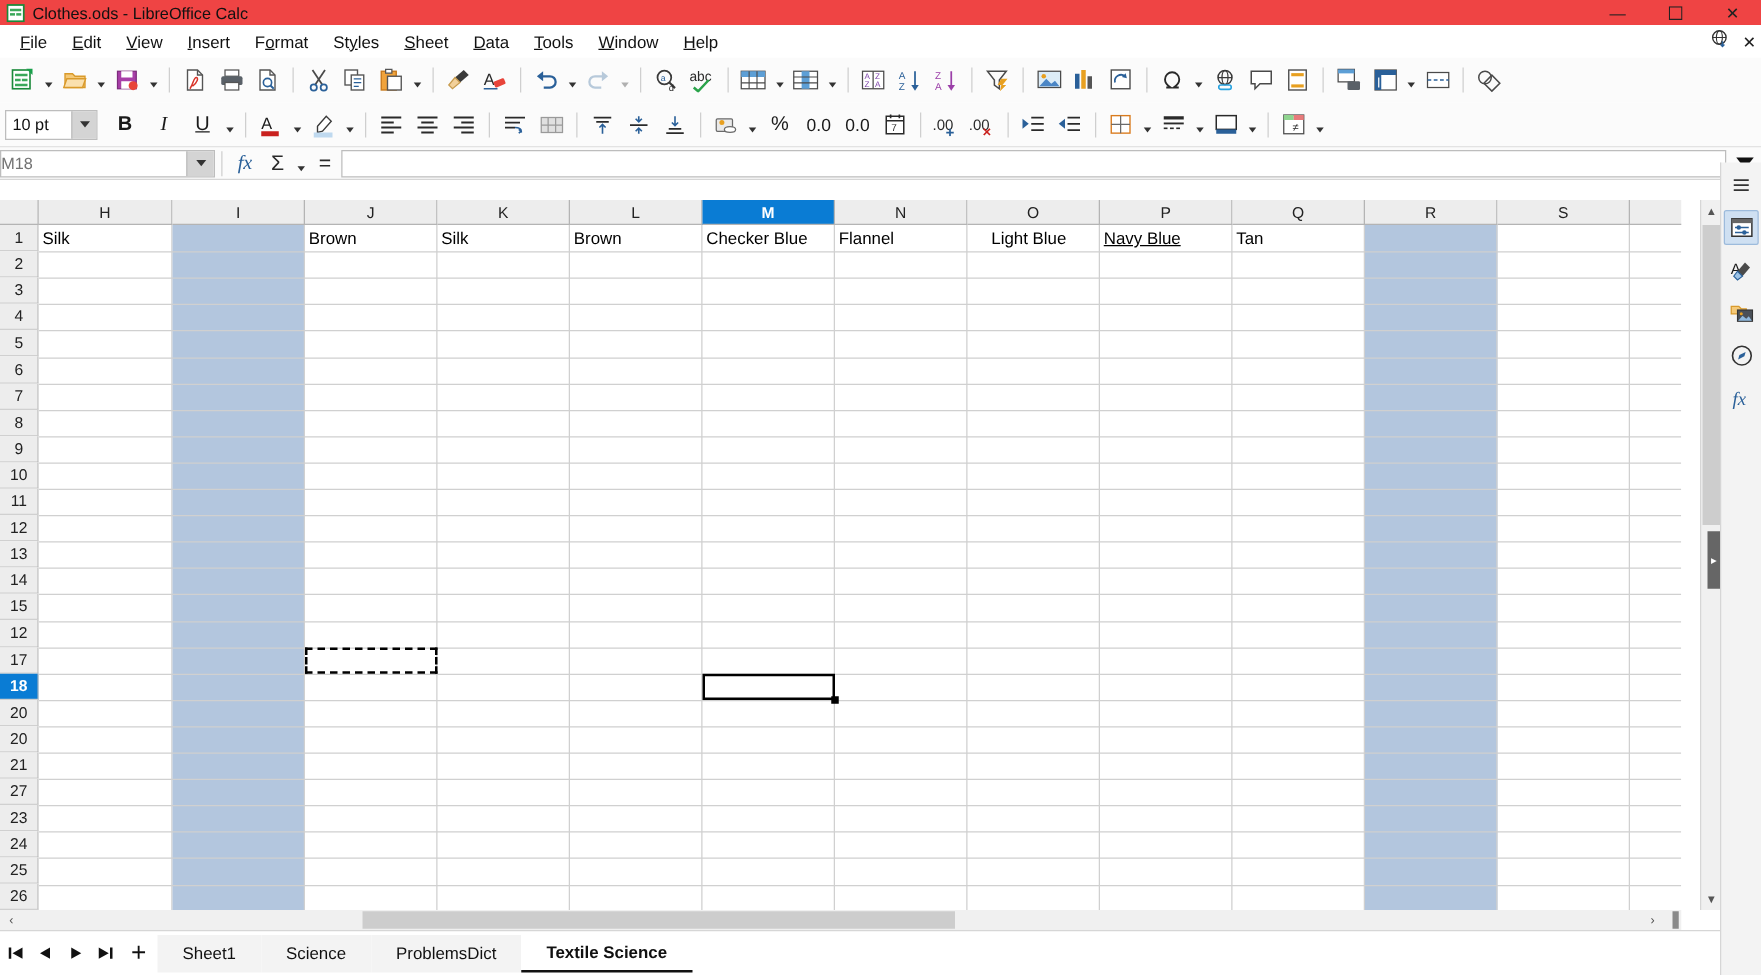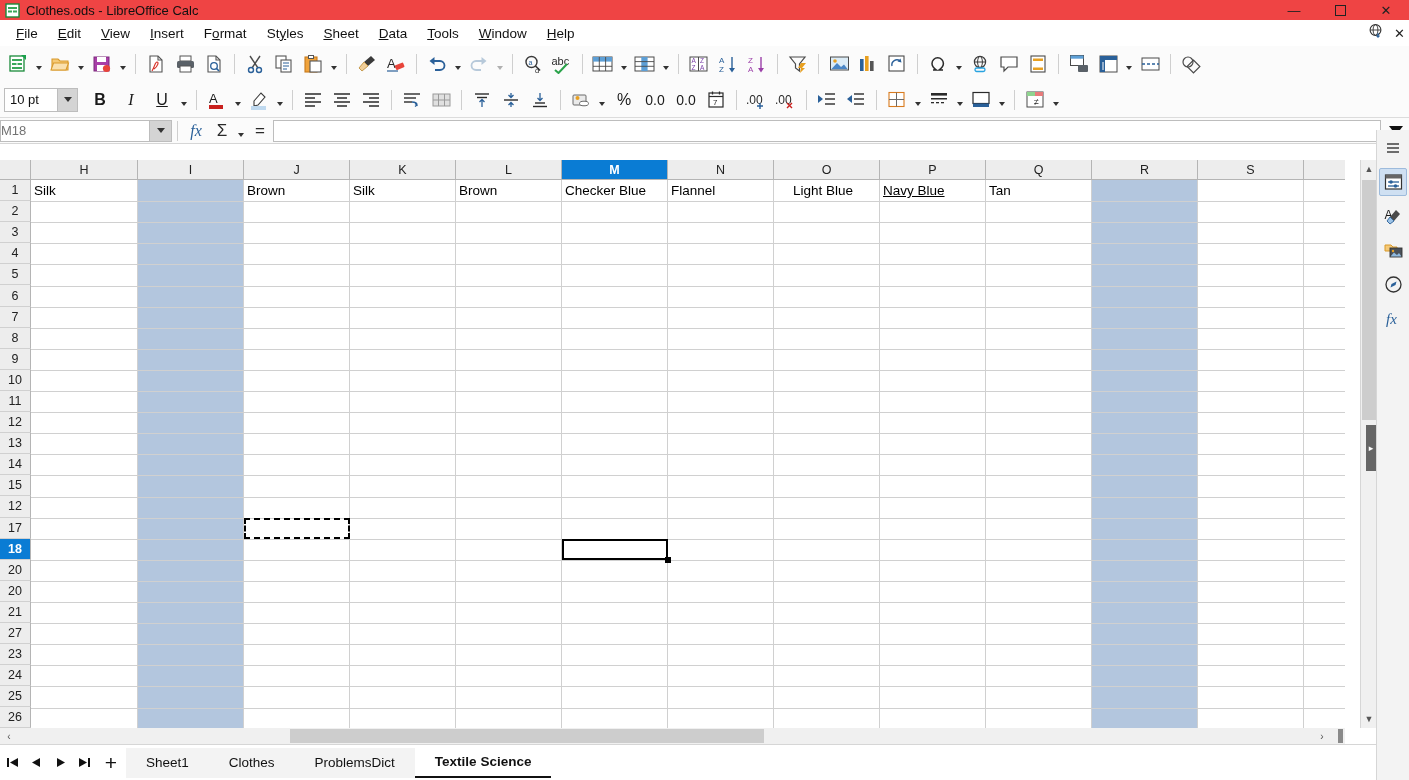--- a/index.html
+++ b/index.html
@@ -913,21 +913,21 @@
     </span>
     <span class="navbtn">
       <svg width="13" height="13" viewBox="0 0 13 13">
           <polygon points="1,2 1,11 9,6.5" fill="#111"></polygon>
           <rect x="10" y="2" width="2" height="9" fill="#111"></rect>
         </svg>
     </span>
     <span class="addsheet">+</span>
     <div id="sheettabs" style="display:flex;align-items:center;">
         <div class="sheettab">Sheet1</div>
-        <div class="sheettab">Clothes</div>
+        <div class="sheettab">Science</div>
         <div class="sheettab">ProblemsDict</div>
         <div class="sheettab active">Textile Science</div>
       </div>
   </div>
 
   <div class="sidebar">
     <span class="sb-btn">
       <svg width="18" height="18" viewBox="0 0 18 18">
         <g stroke="#333" stroke-width="1.4">
             <line x1="3" y1="5" x2="15" y2="5"></line>

